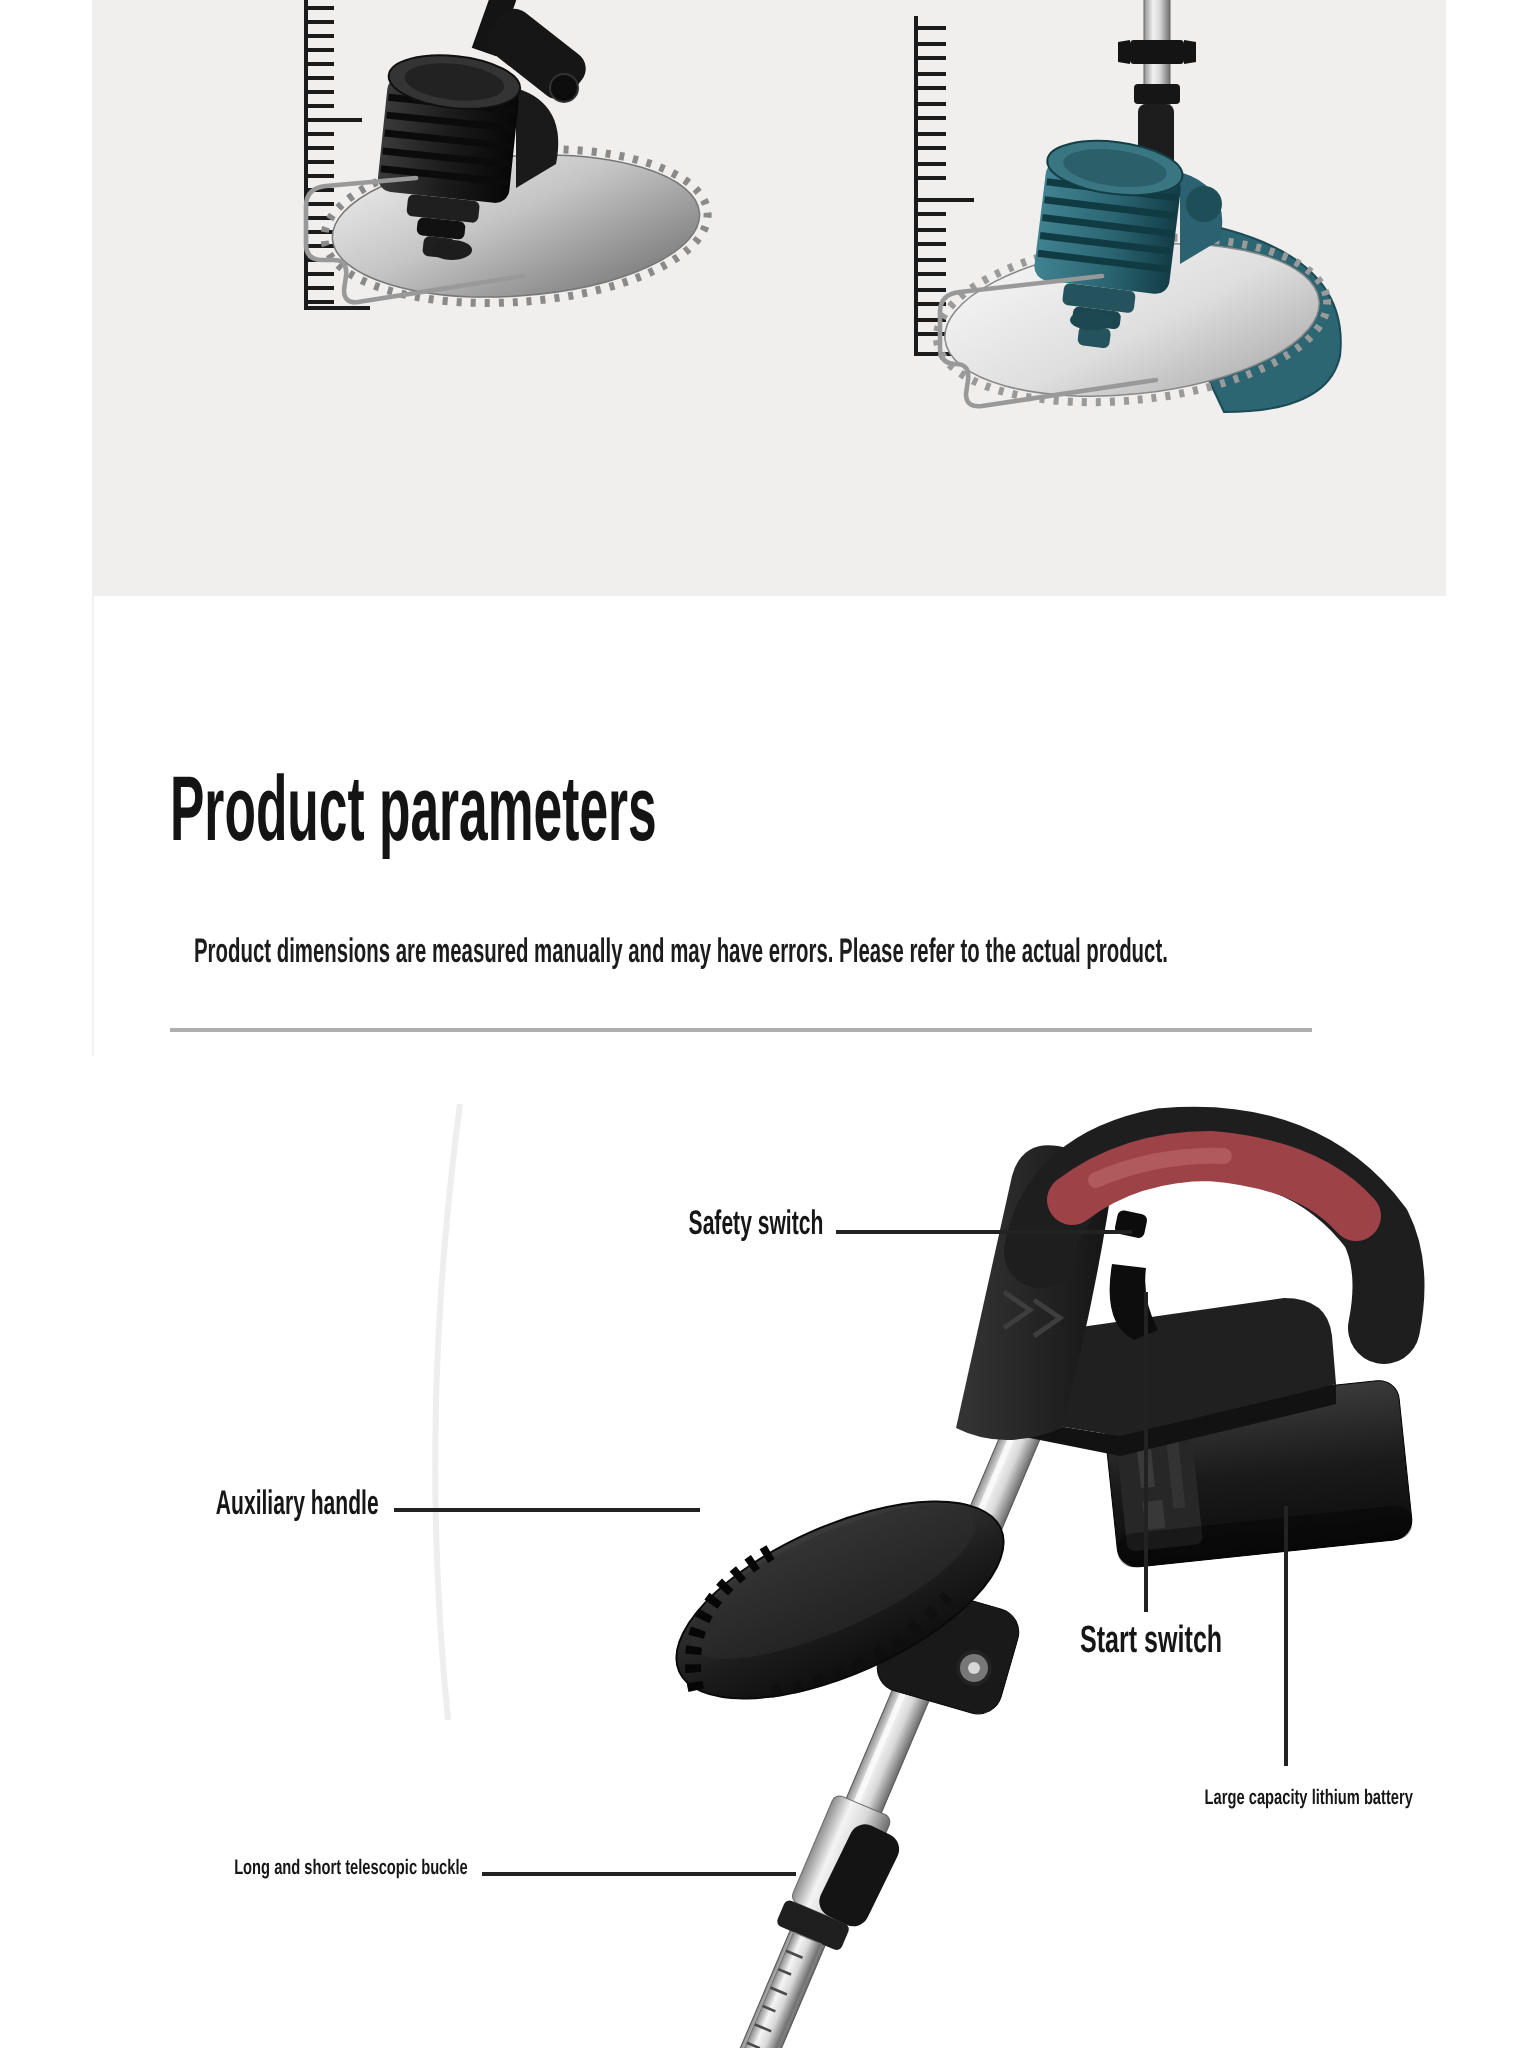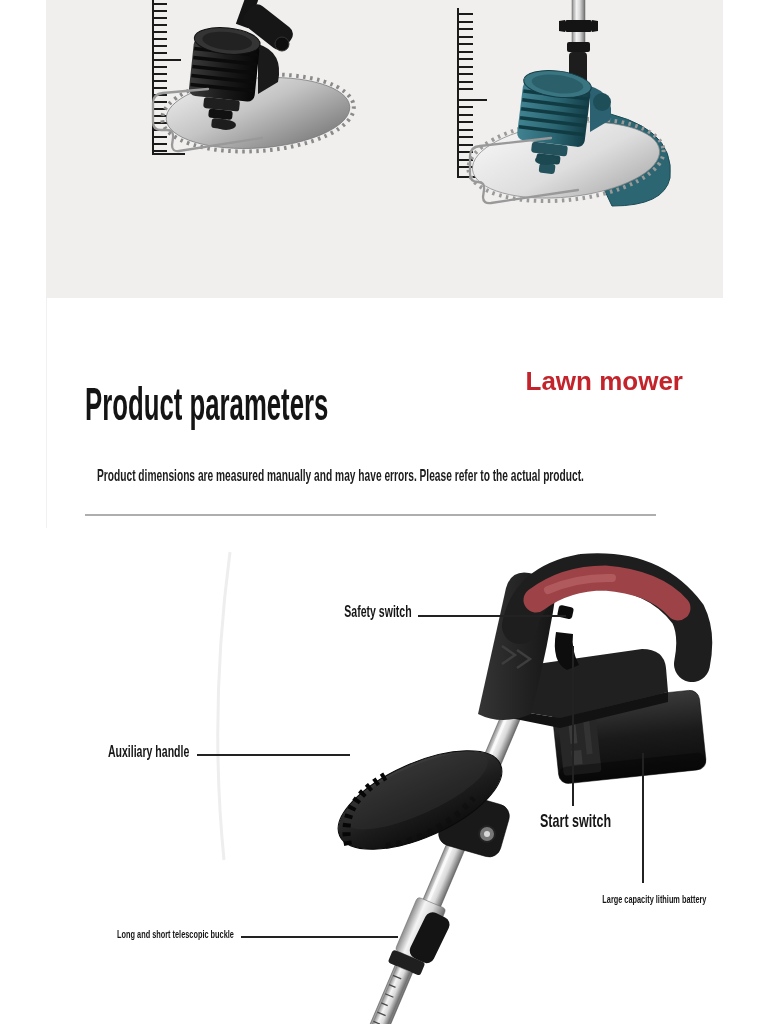--- a/index.html
+++ b/index.html
@@ -120,21 +120,20 @@
           <rect x="497" y="155" width="24" height="9" rx="3" fill="#1b4650"></rect>
           <rect x="501" y="164" width="16" height="10" rx="3" fill="#24535e"></rect>
         </g>
         <ellipse cx="500" cy="160" rx="11" ry="5" fill="#1c4851"></ellipse>
         <path d="M505 138 L434 146 Q424 147 424 156 L424 174 Q424 182 432 182 Q439 182 438 190 L437 197 Q437 204 445 203 L532 190" fill="none" stroke="#999" stroke-width="2.3" stroke-linecap="round" stroke-linejoin="round"></path>
       </g>
     </svg>
   </div>
 
   <div class="edge-line"></div>
-  <div class="brand" style="color:#c3242b">Lawn mower</div>
   <h1 class="title" style="margin:0">Product parameters</h1>
   <div class="disclaimer">Product dimensions are measured manually and may have errors. Please refer to the actual product.</div>
   <div class="divider"></div>
 
   <svg style="position:absolute;left:0;top:540px;z-index:1" width="768" height="484" viewBox="0 540 768 484">
     <defs>
       <linearGradient id="gChromeV" x1="0" y1="0" x2="1" y2="0">
         <stop offset="0" stop-color="#8d8d8d"></stop>
           <stop offset=".3" stop-color="#f4f4f4"></stop>
           <stop offset=".6" stop-color="#d9d9d9"></stop>

